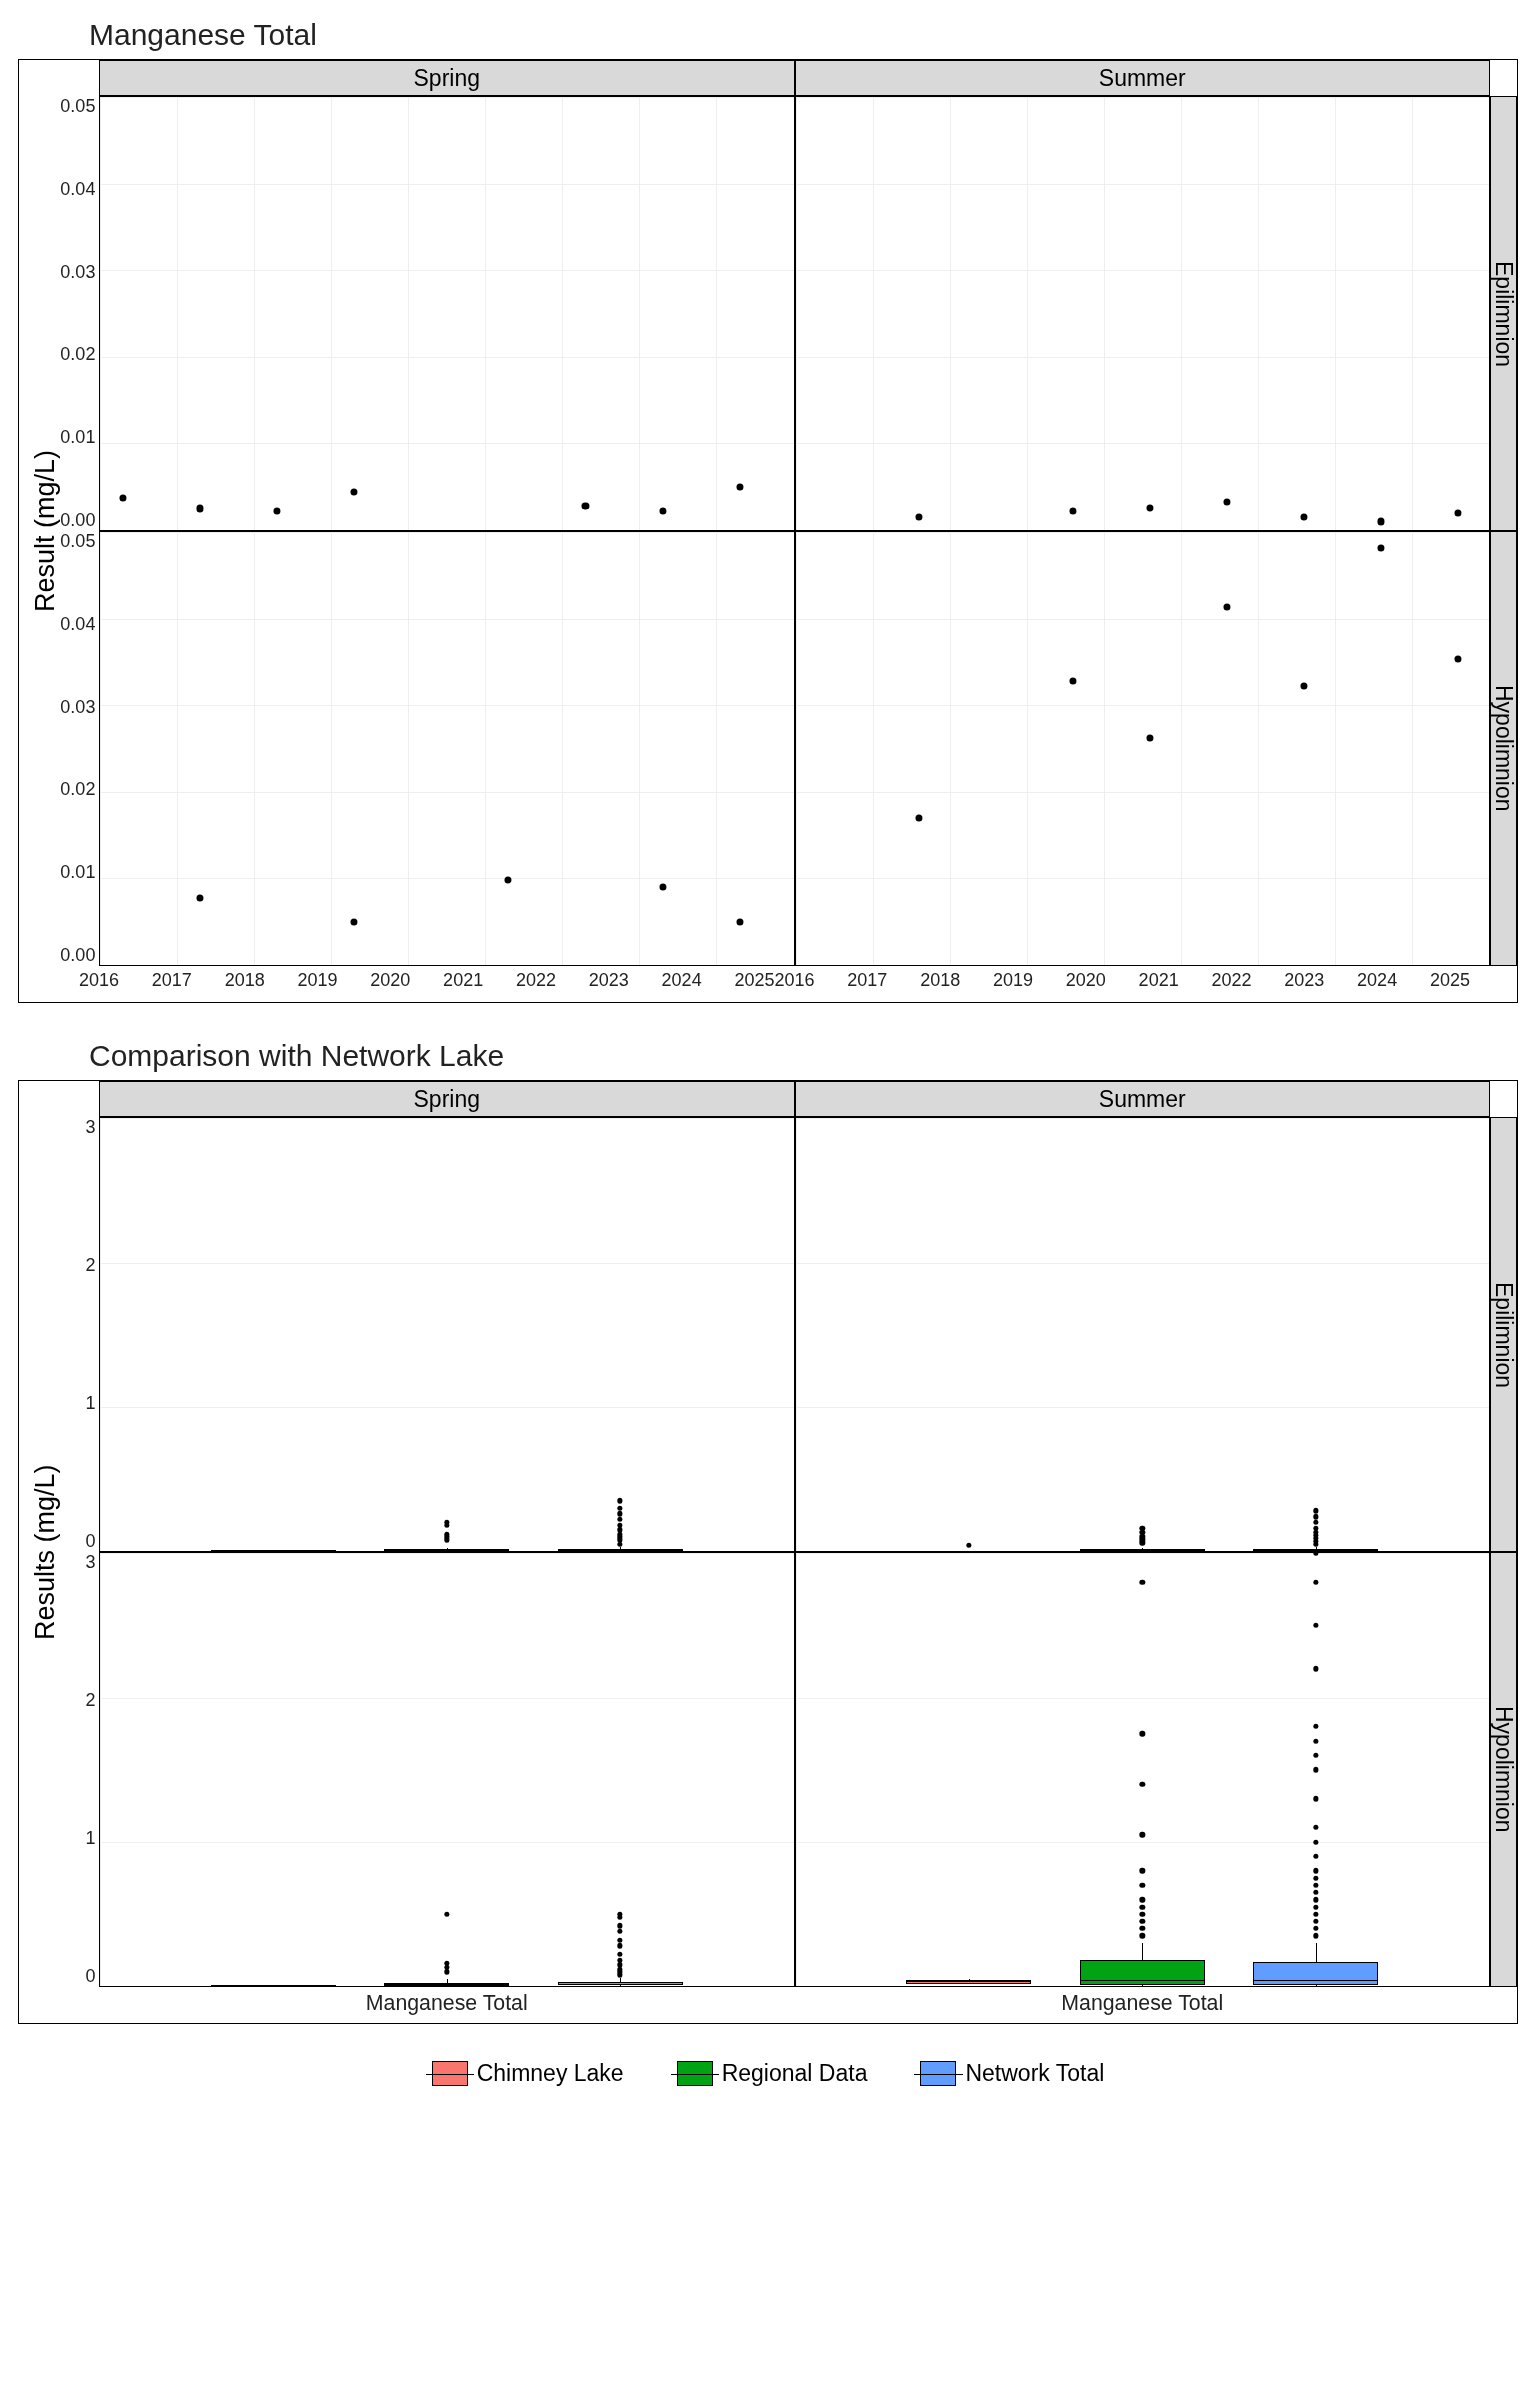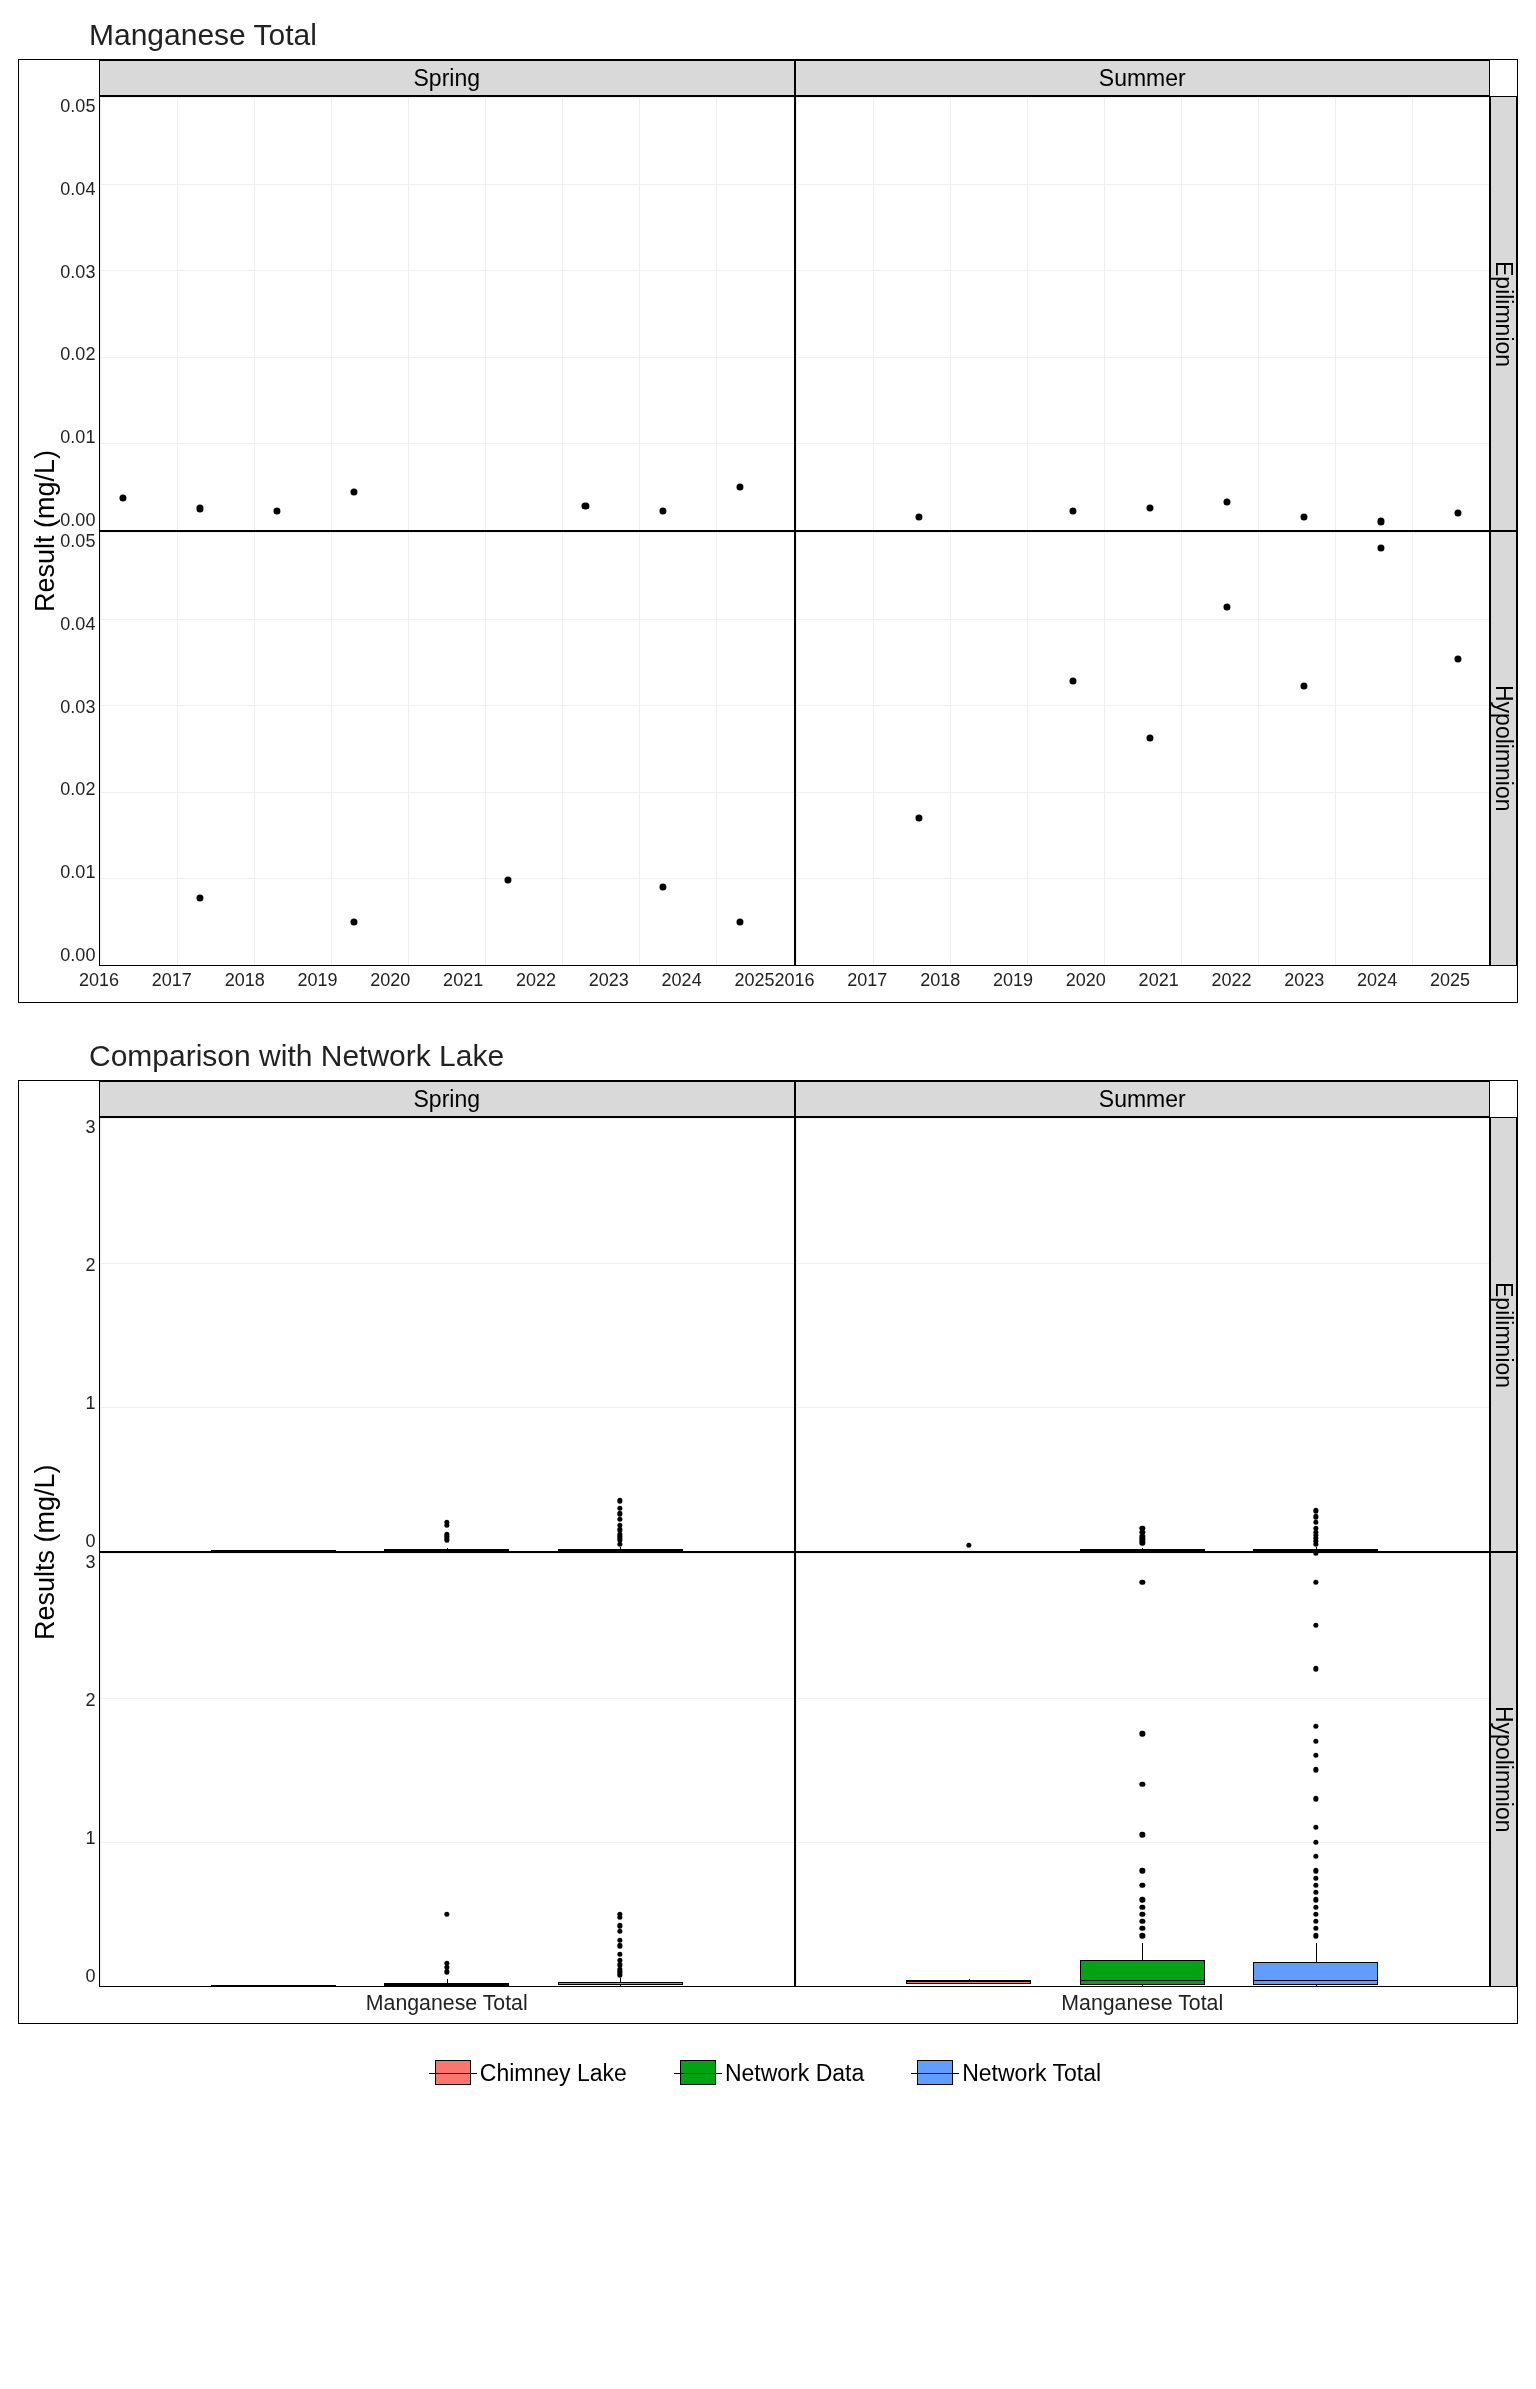--- a/index.html
+++ b/index.html
@@ -142,21 +142,21 @@
     border: 0.9px solid #000;
     box-sizing: border-box;
   }
   .legend {
     display: flex;
     justify-content: center;
     gap: 53px;
     margin-top: 36px;
     font-size: 23px;
   }
-  .legend-item { display: flex; align-items: flex-start; gap: 9px; }
+  .legend-item { display: flex; align-items: center; gap: 9px; }
   .legend-key {
     width: 34px;
     height: 23px;
     border: 1.8px solid #000;
     position: relative;
     display: flex;
     align-items: center;
   }
   .legend-key::before,
   .legend-key::after {
@@ -514,21 +514,21 @@
     <div class="legend-item">
       <div class="legend-key" style="background: rgb(248, 118, 109);">
         <div class="mid"></div>
       </div>
       <span>Chimney Lake</span>
     </div>
     <div class="legend-item">
       <div class="legend-key" style="background: rgb(0, 164, 19);">
         <div class="mid"></div>
       </div>
-      <span>Network Data</span>
+      <span>Regional Data</span>
     </div>
     <div class="legend-item">
       <div class="legend-key" style="background: rgb(97, 156, 255);">
         <div class="mid"></div>
       </div>
       <span>Network Total</span>
     </div>
   </div>
 
 

